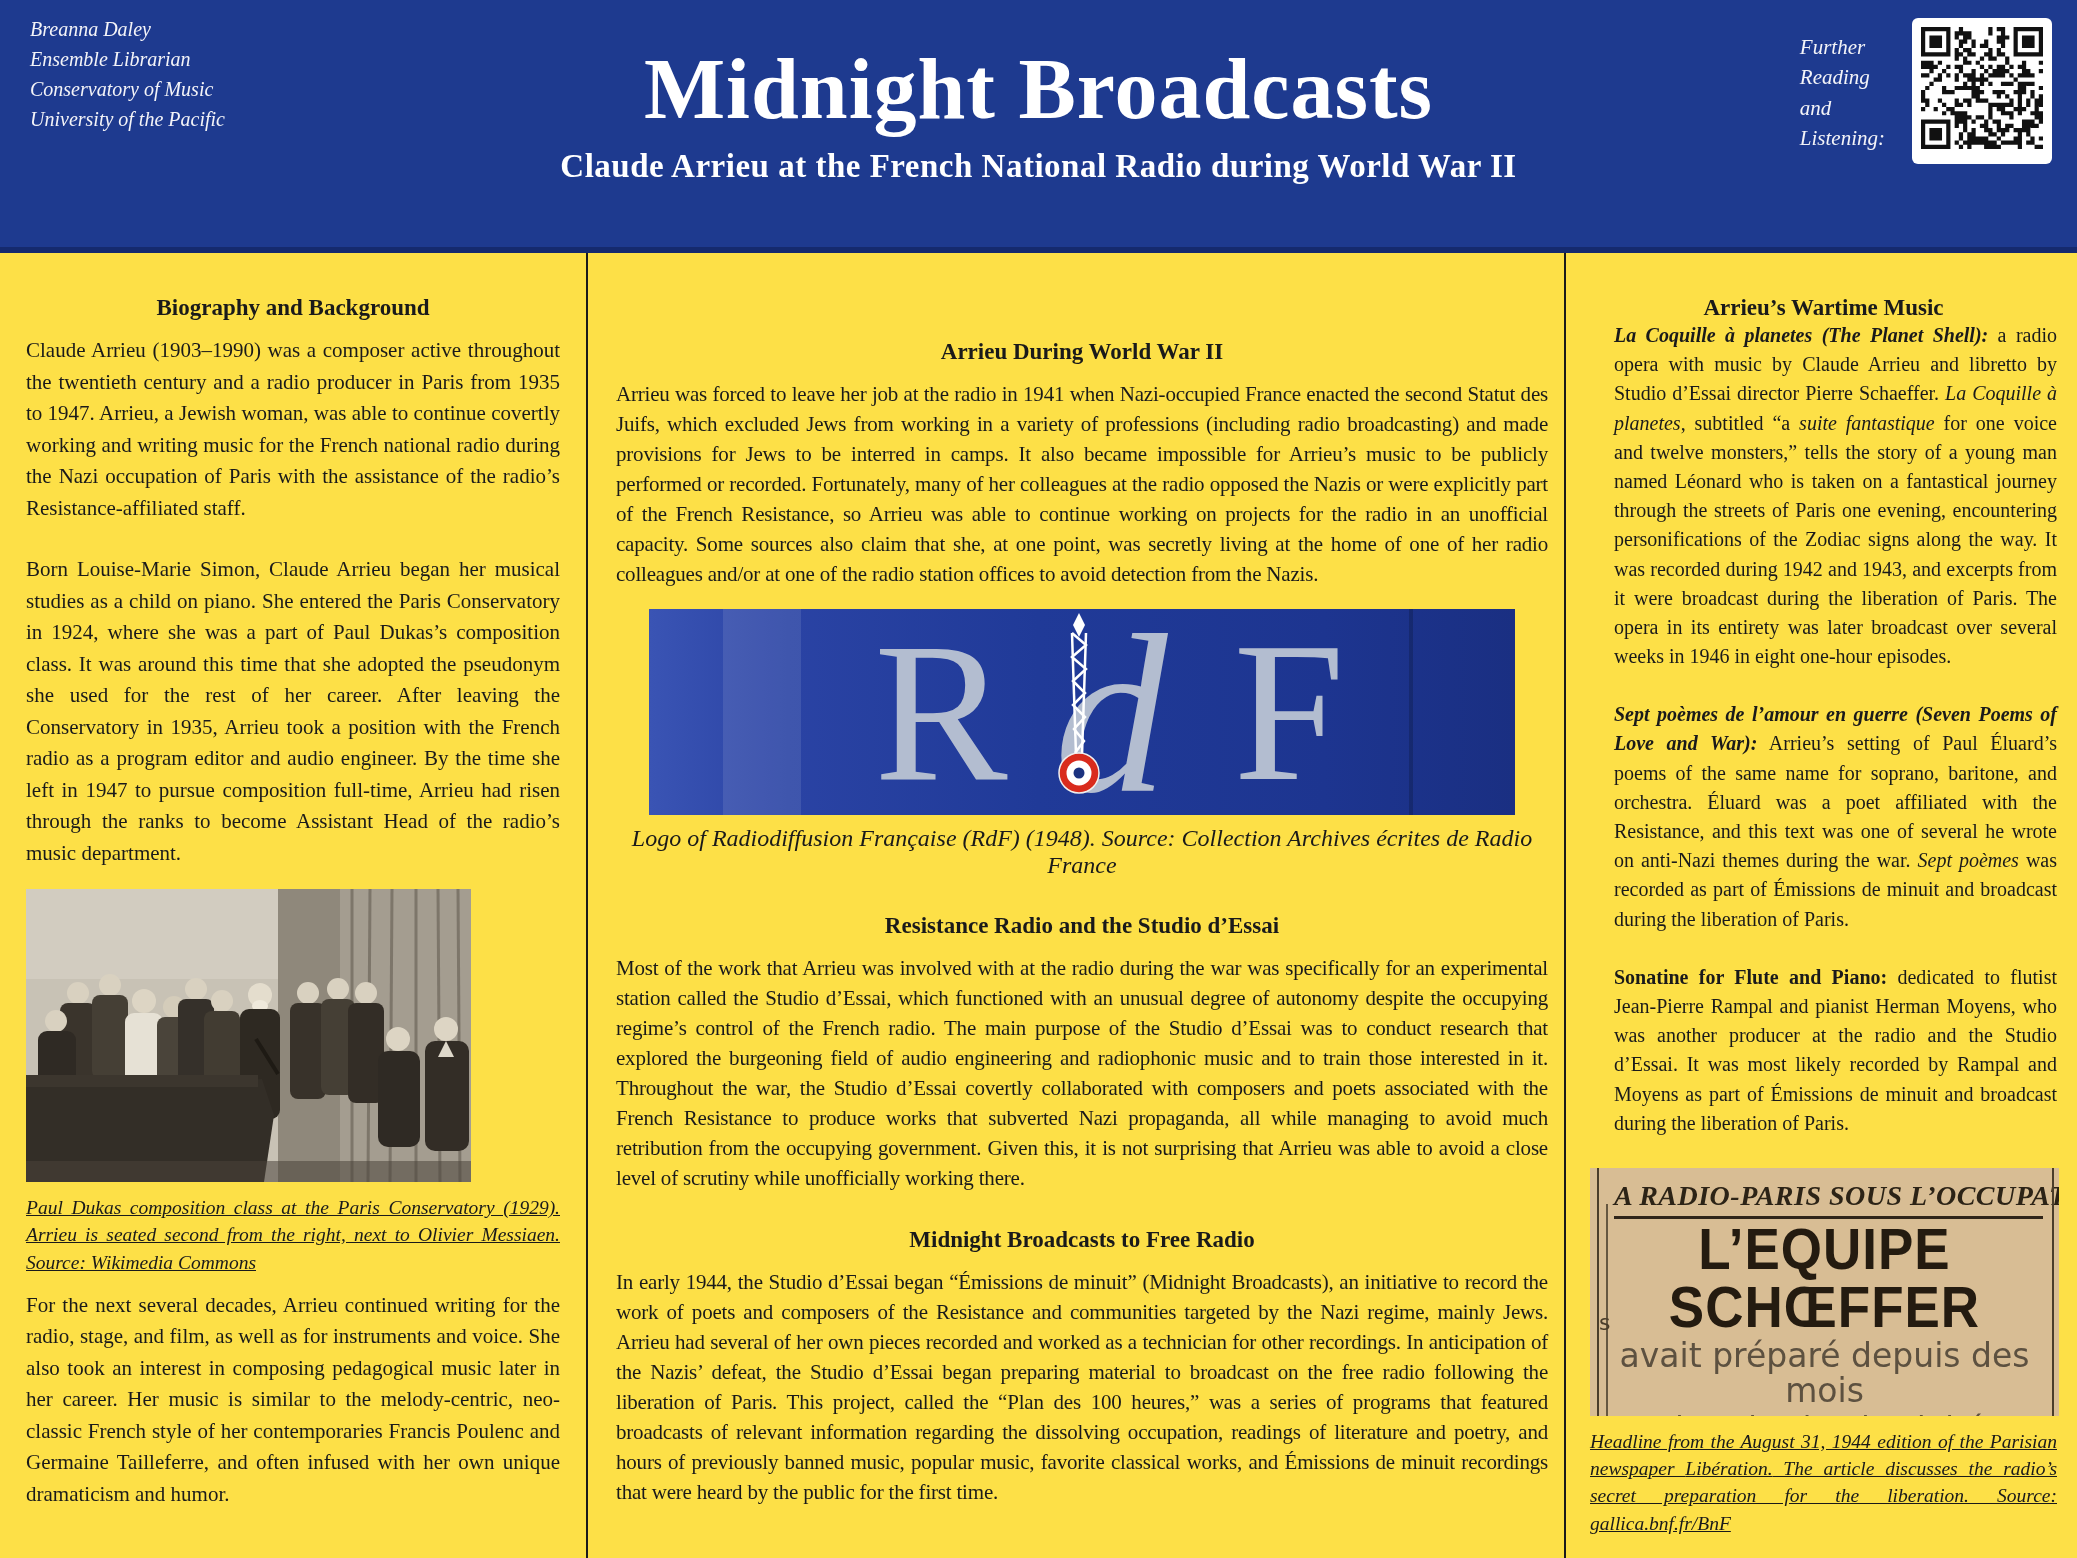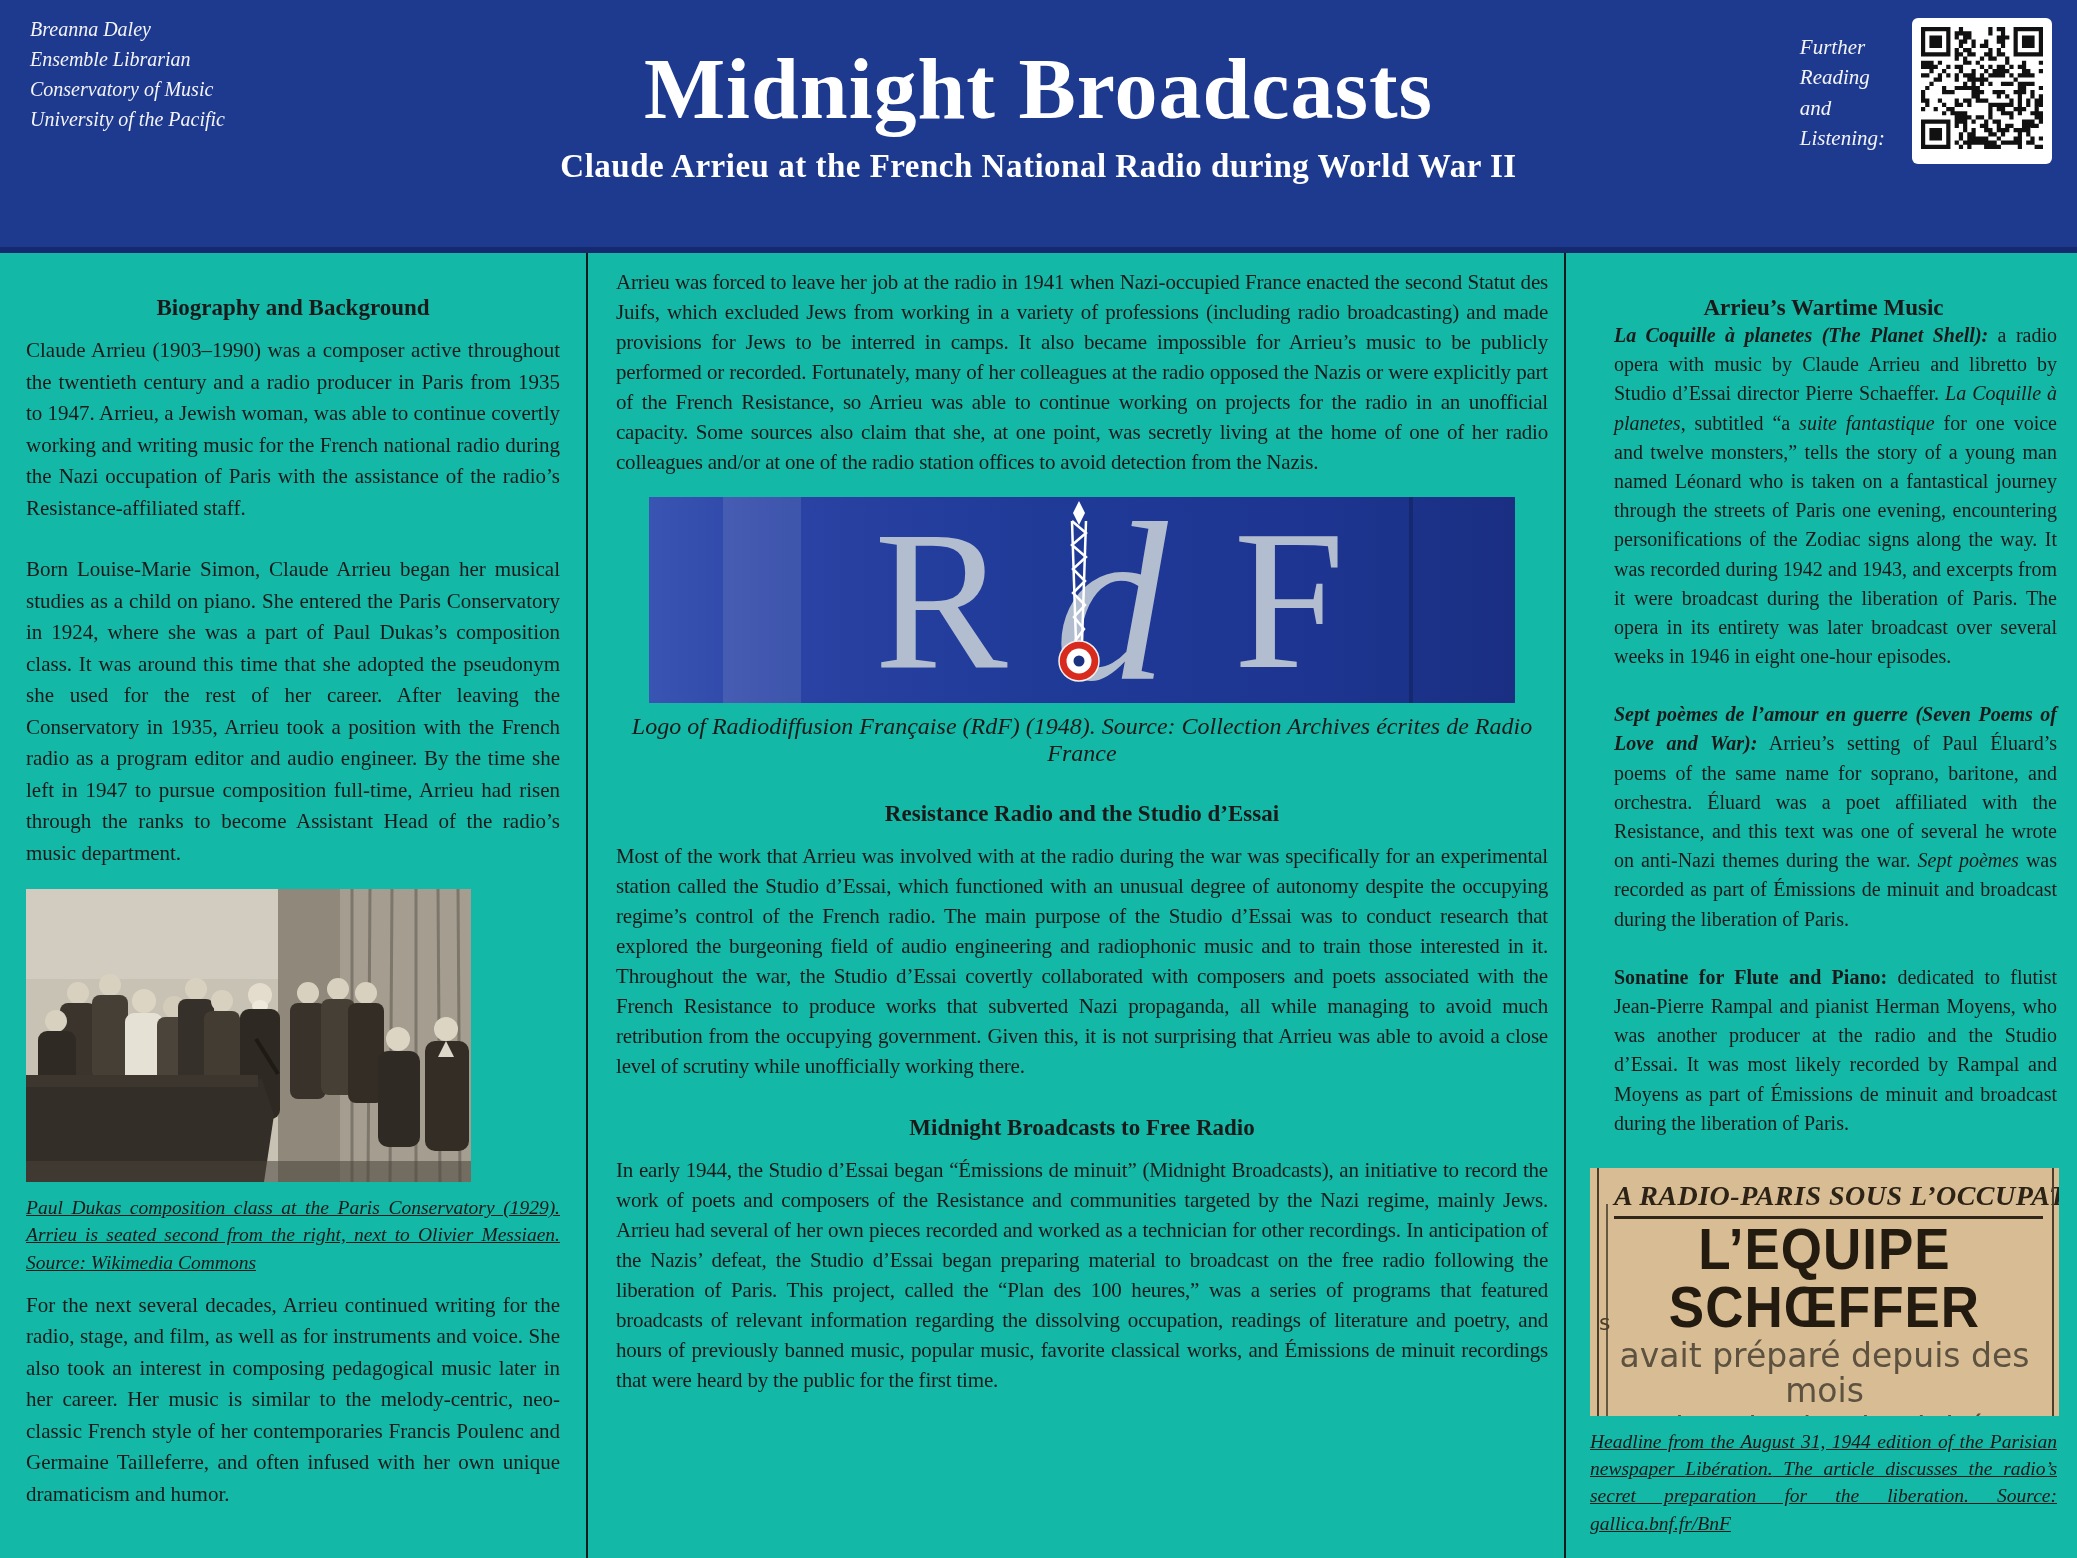--- a/index.html
+++ b/index.html
@@ -1,16 +1,16 @@
 <!DOCTYPE html>
 <html><head>
 <meta charset="utf-8">
 <style>
   html,body{margin:0;padding:0;background:#888;}
-  .poster{position:relative;width:2077px;height:1558px;background:#14b8a6;
+  .poster{position:relative;width:2077px;height:1558px;background:#fde047;
     font-family:"Liberation Serif","DejaVu Serif",serif;color:#1a1a1a;overflow:hidden;}
 
   
   .header{position:relative;width:100%;height:247px;background:#1e3a8f;border-bottom:6px solid #152a6e;}
   .authors{position:absolute;left:30px;top:14px;color:#f4f4f8;font-style:italic;
     font-size:20px;line-height:1.5;white-space:pre-line;}
   .title-wrap{position:absolute;left:0;top:0;width:100%;text-align:center;color:#ffffff;}
   .poster-title{margin:0;margin-top:44px;font-size:86px;font-weight:bold;letter-spacing:1px;line-height:1.05;}
   .poster-subtitle{margin:0;margin-top:14px;font-size:33px;font-weight:bold;letter-spacing:0.5px;}
   .further{position:absolute;right:192px;top:32px;text-align:left;color:#f4f4f8;
@@ -160,20 +160,21 @@
           <rect x="0" y="186" width="232" height="12" fill="#3c362e"></rect>
           <rect x="0" y="272" width="445" height="21" fill="#4a443a" opacity="0.55"></rect>
         </svg>
       </figure>
       <div class="caption">Paul Dukas composition class at the Paris Conservatory (1929). Arrieu is seated second from the right, next to Olivier Messiaen. Source: Wikimedia Commons</div>
 
       <p class="body">For the next several decades, Arrieu continued writing for the radio, stage, and film, as well as for instruments and voice. She also took an interest in composing pedagogical music later in her career. Her music is similar to the melody-centric, neo-classic French style of her contemporaries Francis Poulenc and Germaine Tailleferre, and often infused with her own unique dramaticism and humor.</p>
     </div>
 
     <div class="col col-mid">
+      <h2 class="sec">Arrieu During World War II</h2>
       <p class="body">Arrieu was forced to leave her job at the radio in 1941 when Nazi-occupied France enacted the second Statut des Juifs, which excluded Jews from working in a variety of professions (including radio broadcasting) and made provisions for Jews to be interred in camps. It also became impossible for Arrieu’s music to be publicly performed or recorded. Fortunately, many of her colleagues at the radio opposed the Nazis or were explicitly part of the French Resistance, so Arrieu was able to continue working on projects for the radio in an unofficial capacity. Some sources also claim that she, at one point, was secretly living at the home of one of her radio colleagues and/or at one of the radio station offices to avoid detection from the Nazis.</p>
 
       <figure class="logo-fig">
         <svg viewBox="0 0 866 206" xmlns="http://www.w3.org/2000/svg">
           <defs>
             <linearGradient id="rdfbg" x1="0" y1="0" x2="1" y2="0">
               <stop offset="0" stop-color="#3a54b4"></stop>
               <stop offset="0.16" stop-color="#2a43a4"></stop>
               <stop offset="0.45" stop-color="#203a98"></stop>
               <stop offset="0.78" stop-color="#1d3590"></stop>

